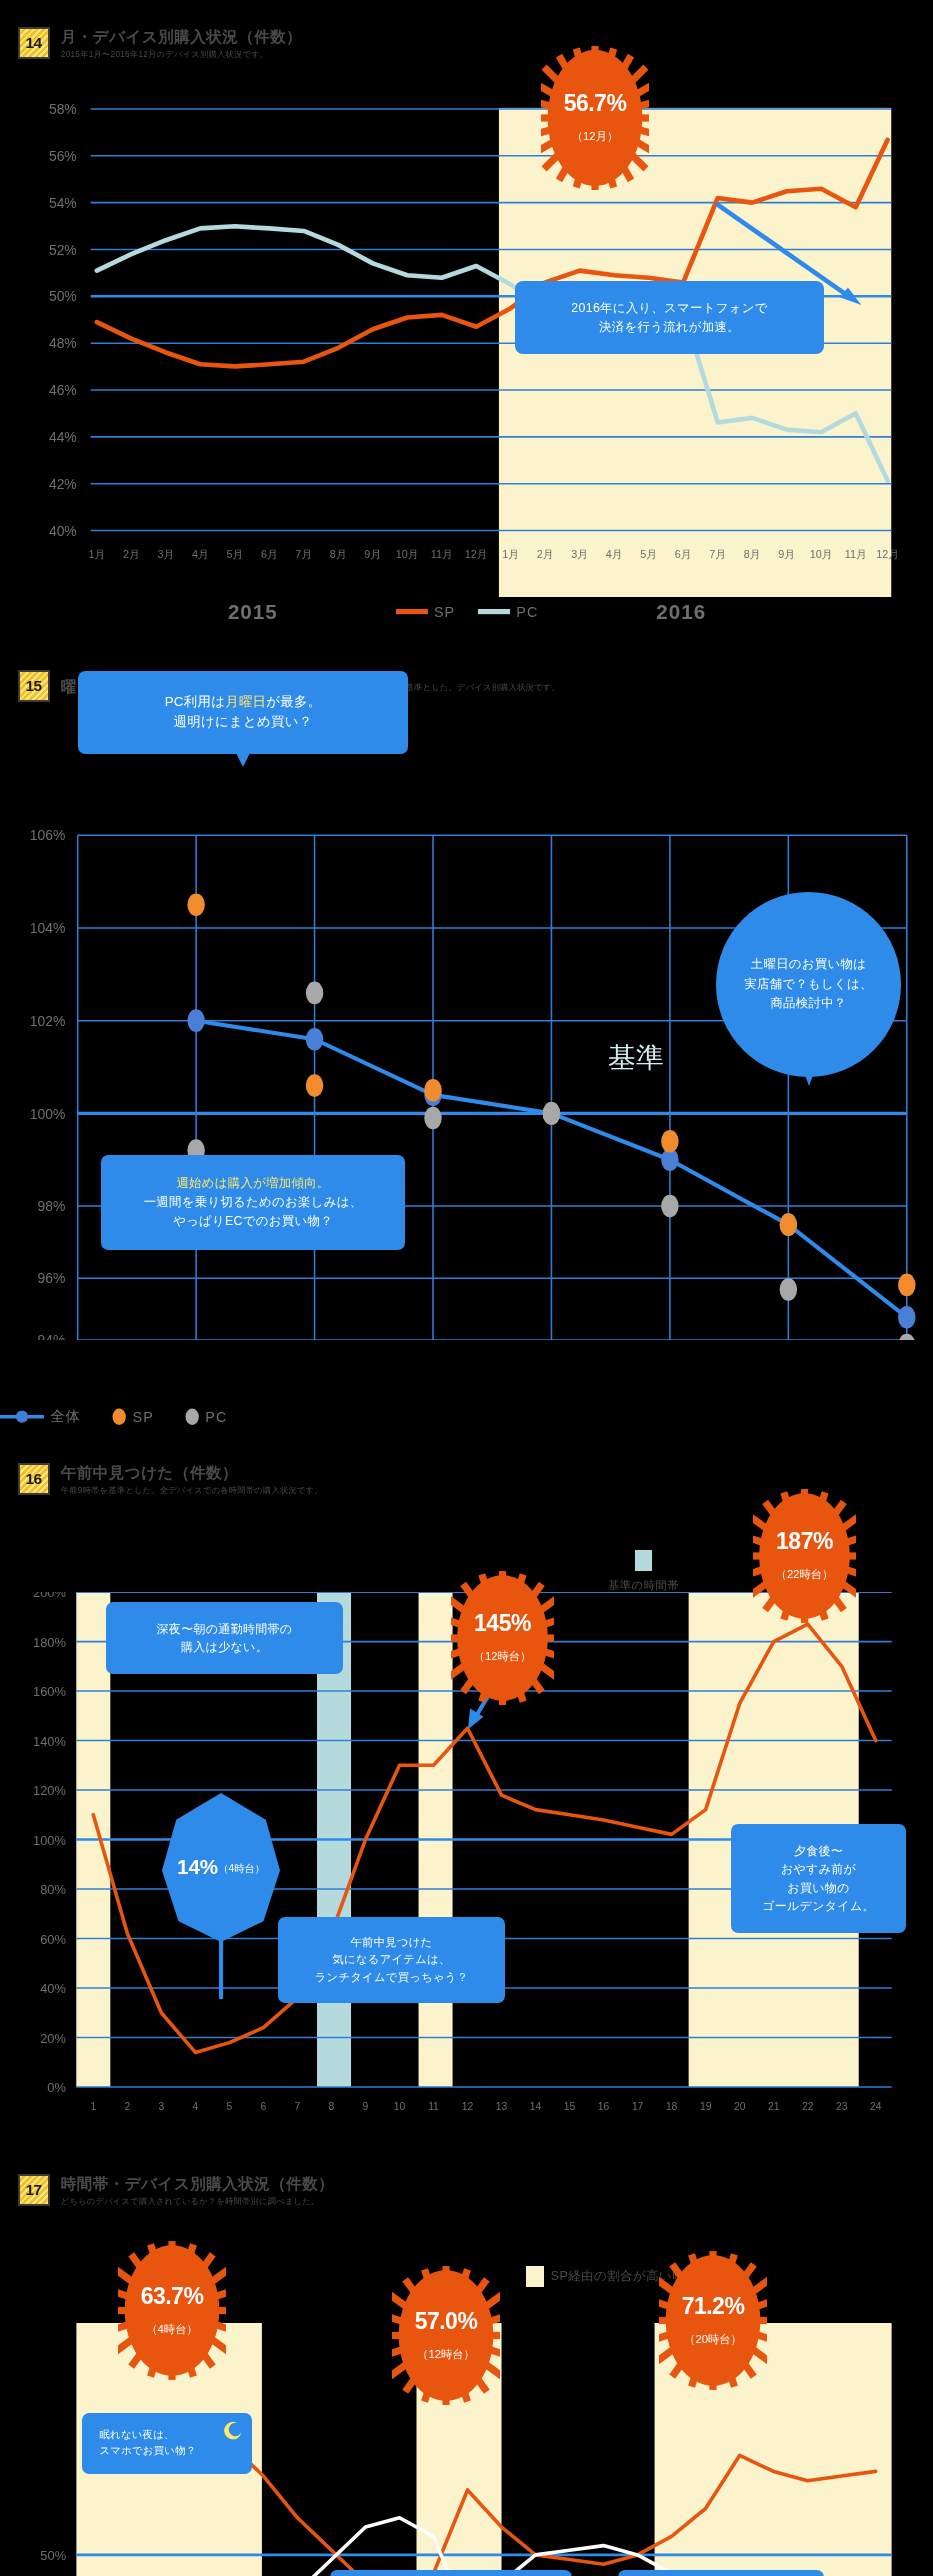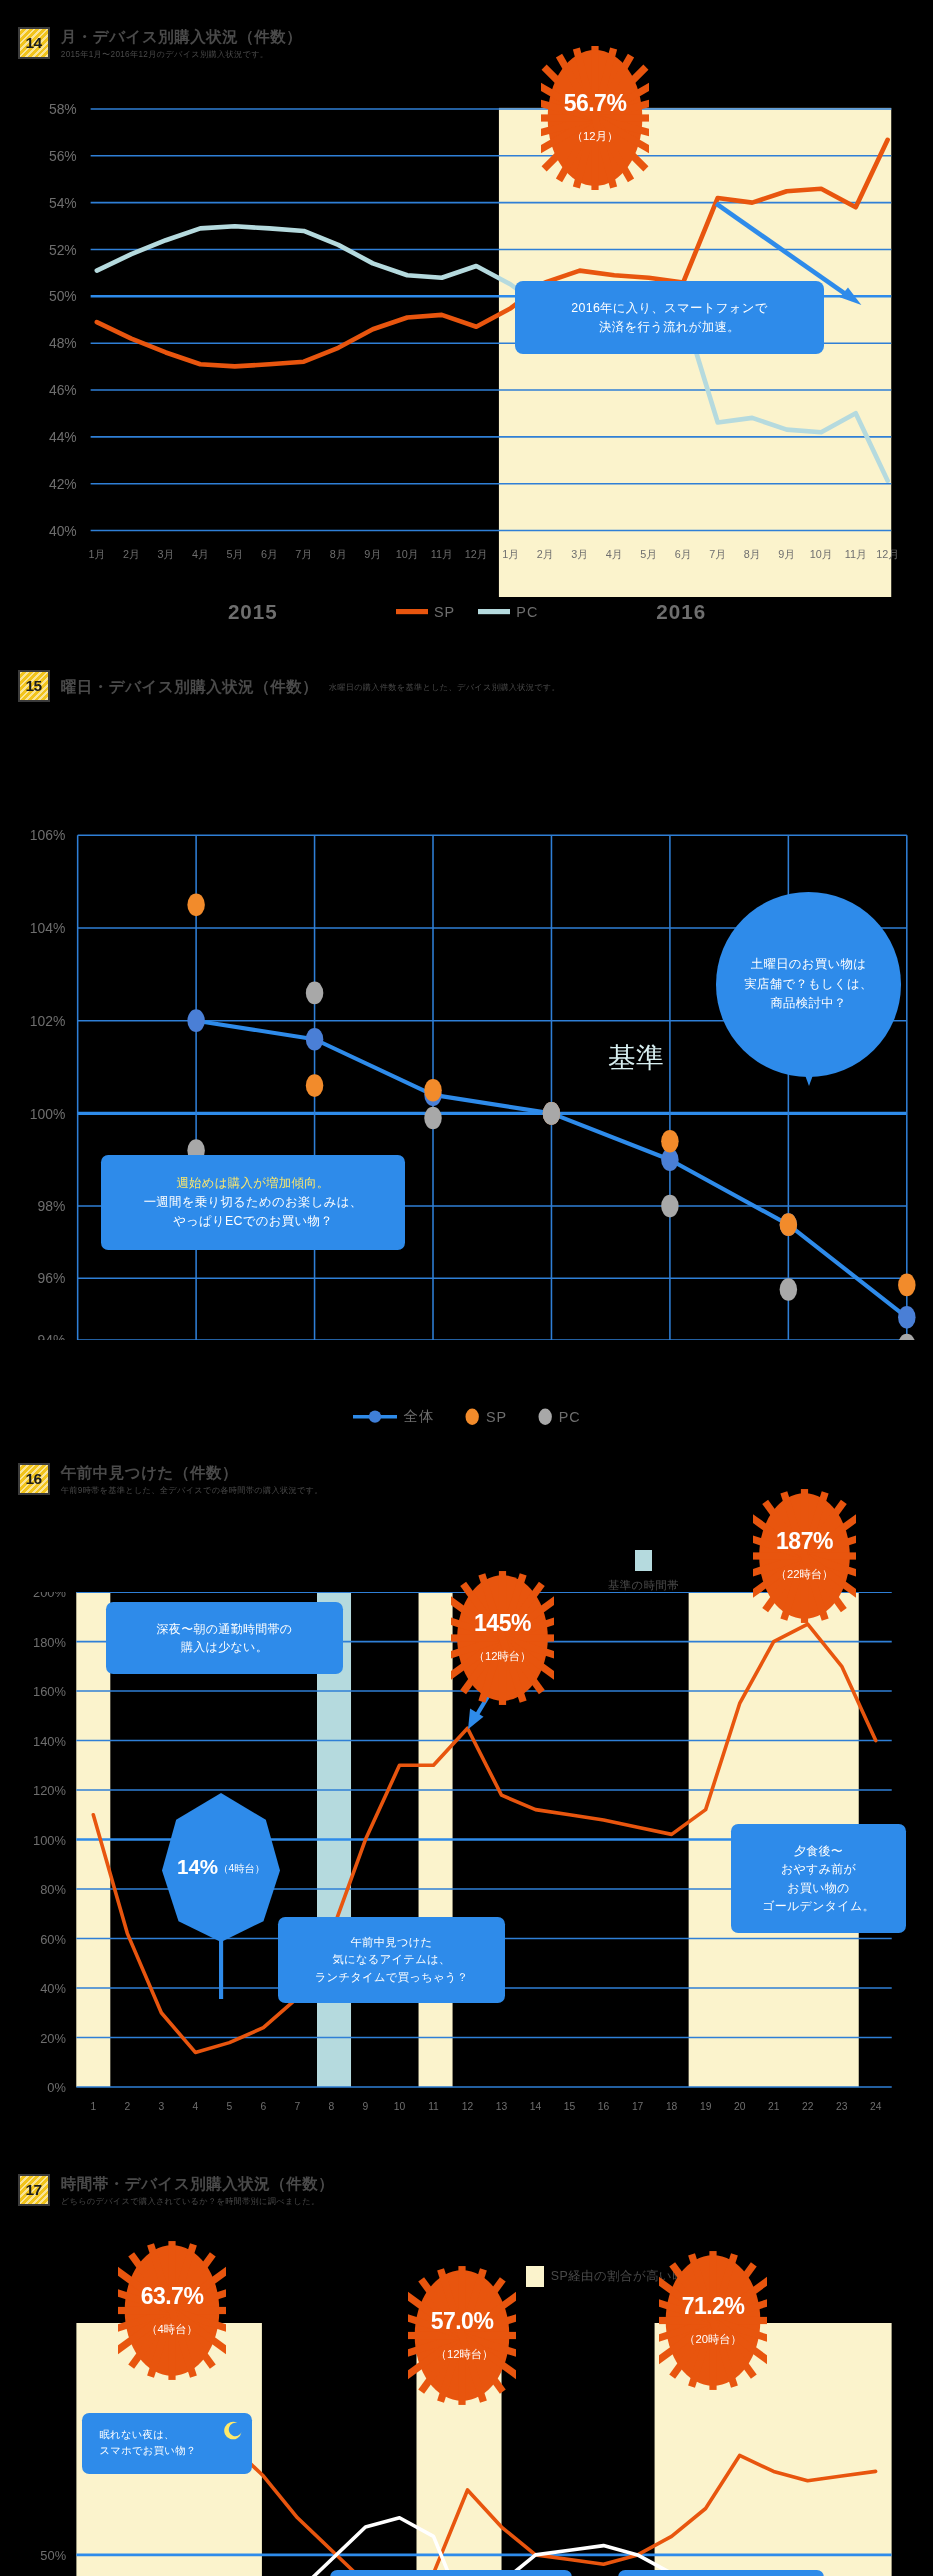--- a/index.html
+++ b/index.html
@@ -79,21 +79,21 @@
   .blob-blue {
     position:absolute; background:#2e8bea;
     display:flex; align-items:center; justify-content:center;
     color:#fff; text-align:center;
     clip-path:polygon(50% 0%, 88% 18%, 100% 52%, 86% 86%, 50% 100%, 14% 86%, 0% 52%, 12% 18%);
   }
   .blob-blue .big { font-size:20.6px; font-weight:bold; line-height:1; }
   .blob-blue .small { font-size:10.3px; margin-top:3.1px; }
 
   
-  .legend { display:flex; align-items:center; justify-content:center; gap:23px; }
+  .legend { display:flex; align-items:center; justify-content:flex-start; gap:23px; }
   .legend-item { display:flex; align-items:center; gap:6.2px; }
   .legend-swatch { display:block; }
   .legend-label { font-size:14.4px; color:#6e6e6e; letter-spacing:1px; }
 
   .key-box { display:flex; align-items:center; gap:7.2px; }
   .key-swatch { width:17.5px; height:20.6px; display:block; }
   .key-label { font-size:9.3px; color:#4a4a4a; letter-spacing:0.5px; }
 
   .year-label { font-size:20.6px; color:#6e6e6e; letter-spacing:1px; font-weight:bold; }
 </style>
@@ -309,20 +309,26 @@
         <text x="840" y="1075">火</text>
         <text x="1070" y="1075" fill="#b5dade">水</text>
         <text x="1300" y="1075">木</text>
         <text x="1530" y="1075">金</text>
         <text x="1760" y="1075">土</text>
       </g>
 
       <text x="1180" y="470" fill="#d8eff1" font-size="54" font-family="Liberation Sans, sans-serif">基準</text>
     </svg>
 
+    <div class="bubble tail-down" style="left:78px;top:-154px;width:330px;padding:20.6px 10.3px;font-size:13.4px;">
+      <div>
+        <span>PC利用は</span><span class="hl">月曜日</span><span>が最多。</span>
+      </div>
+      <div>週明けにまとめ買い？</div>
+    </div>
 
     <div class="bubble-round" style="left:716px;top:67px;width:185px;height:185px;font-size:12.4px;padding:0 12.4px;">
       <div>土曜日のお買い物は</div>
       <div>実店舗で？もしくは、</div>
       <div>商品検討中？</div>
     </div>
 
     <div class="bubble" style="left:101px;top:330px;width:304px;padding:18.5px 11.3px;font-size:12.4px;">
       <div class="hl">週始めは購入が増加傾向。</div>
       <div>一週間を乗り切るためのお楽しみは、</div>
@@ -584,21 +590,21 @@
           <rect x="98" y="0" width="14" height="270" transform="rotate(144 105 135)"></rect>
           <rect x="98" y="0" width="14" height="270" transform="rotate(162 105 135)"></rect>
         </g>
       </svg>
       <div style="position:relative;z-index:2;">
         <div class="big">63.7%</div>
         <div class="small">（4時台）</div>
       </div>
     </div>
 
-    <div class="burst" style="left:408px;top:-57px;width:108px;height:139px;text-align:right;">
+    <div class="burst" style="left:392px;top:-57px;width:108px;height:139px;">
       <svg width="108" height="139" viewBox="0 0 210 270" style="position:absolute;inset:0;">
         <g fill="#e8550e">
           <ellipse cx="105" cy="135" rx="92" ry="127"></ellipse>
           <rect x="98" y="0" width="14" height="270"></rect>
           <rect x="98" y="0" width="14" height="270" transform="rotate(18 105 135)"></rect>
           <rect x="98" y="0" width="14" height="270" transform="rotate(36 105 135)"></rect>
           <rect x="98" y="0" width="14" height="270" transform="rotate(54 105 135)"></rect>
           <rect x="98" y="0" width="14" height="270" transform="rotate(72 105 135)"></rect>
           <rect x="98" y="0" width="14" height="270" transform="rotate(90 105 135)"></rect>
           <rect x="98" y="0" width="14" height="270" transform="rotate(108 105 135)"></rect>

